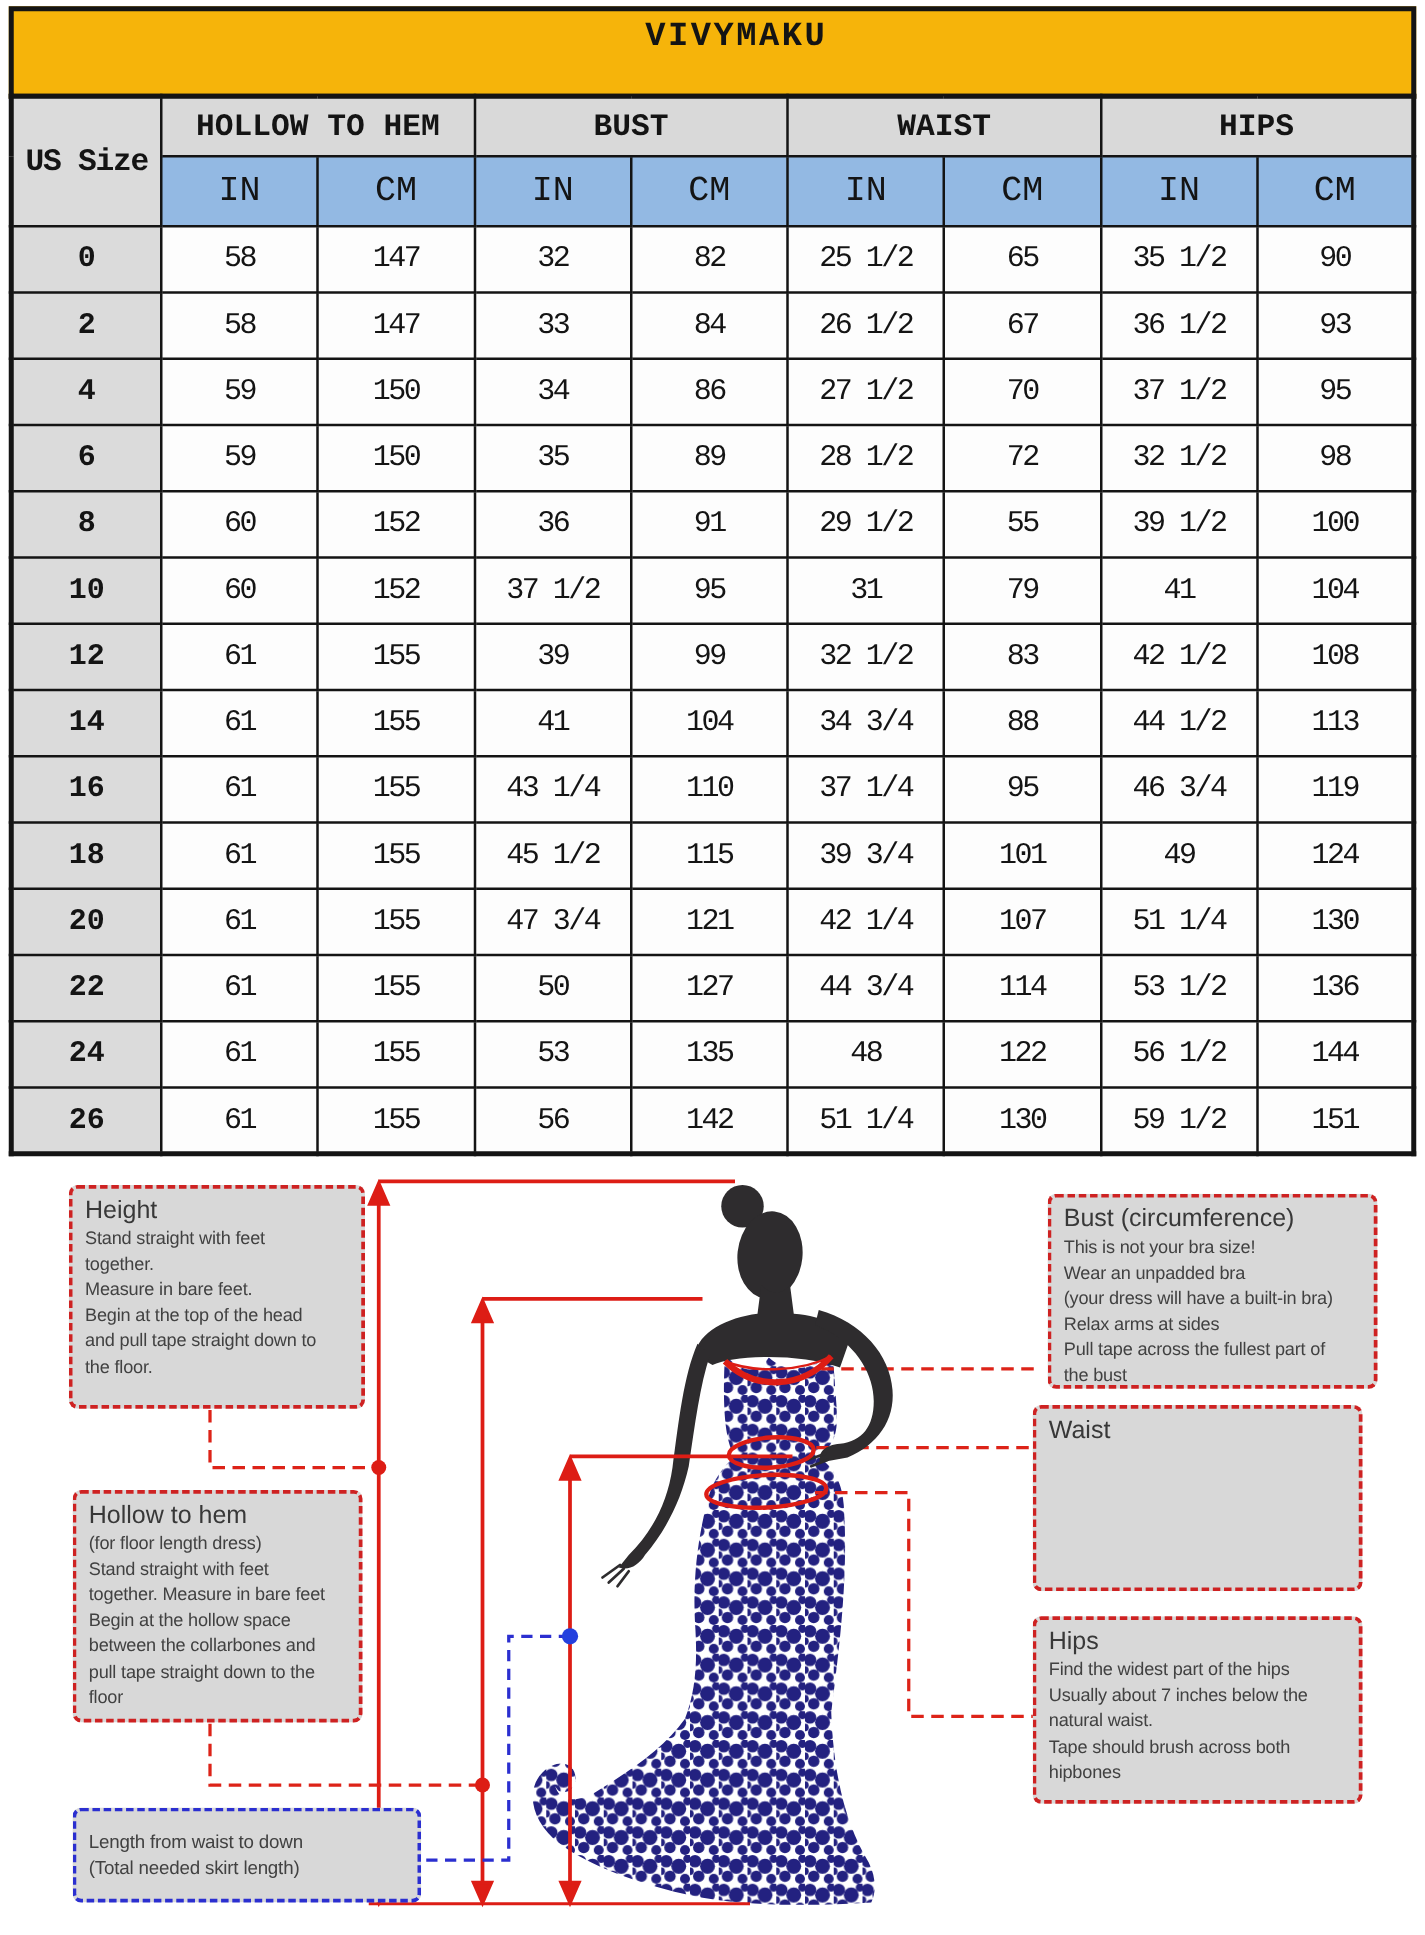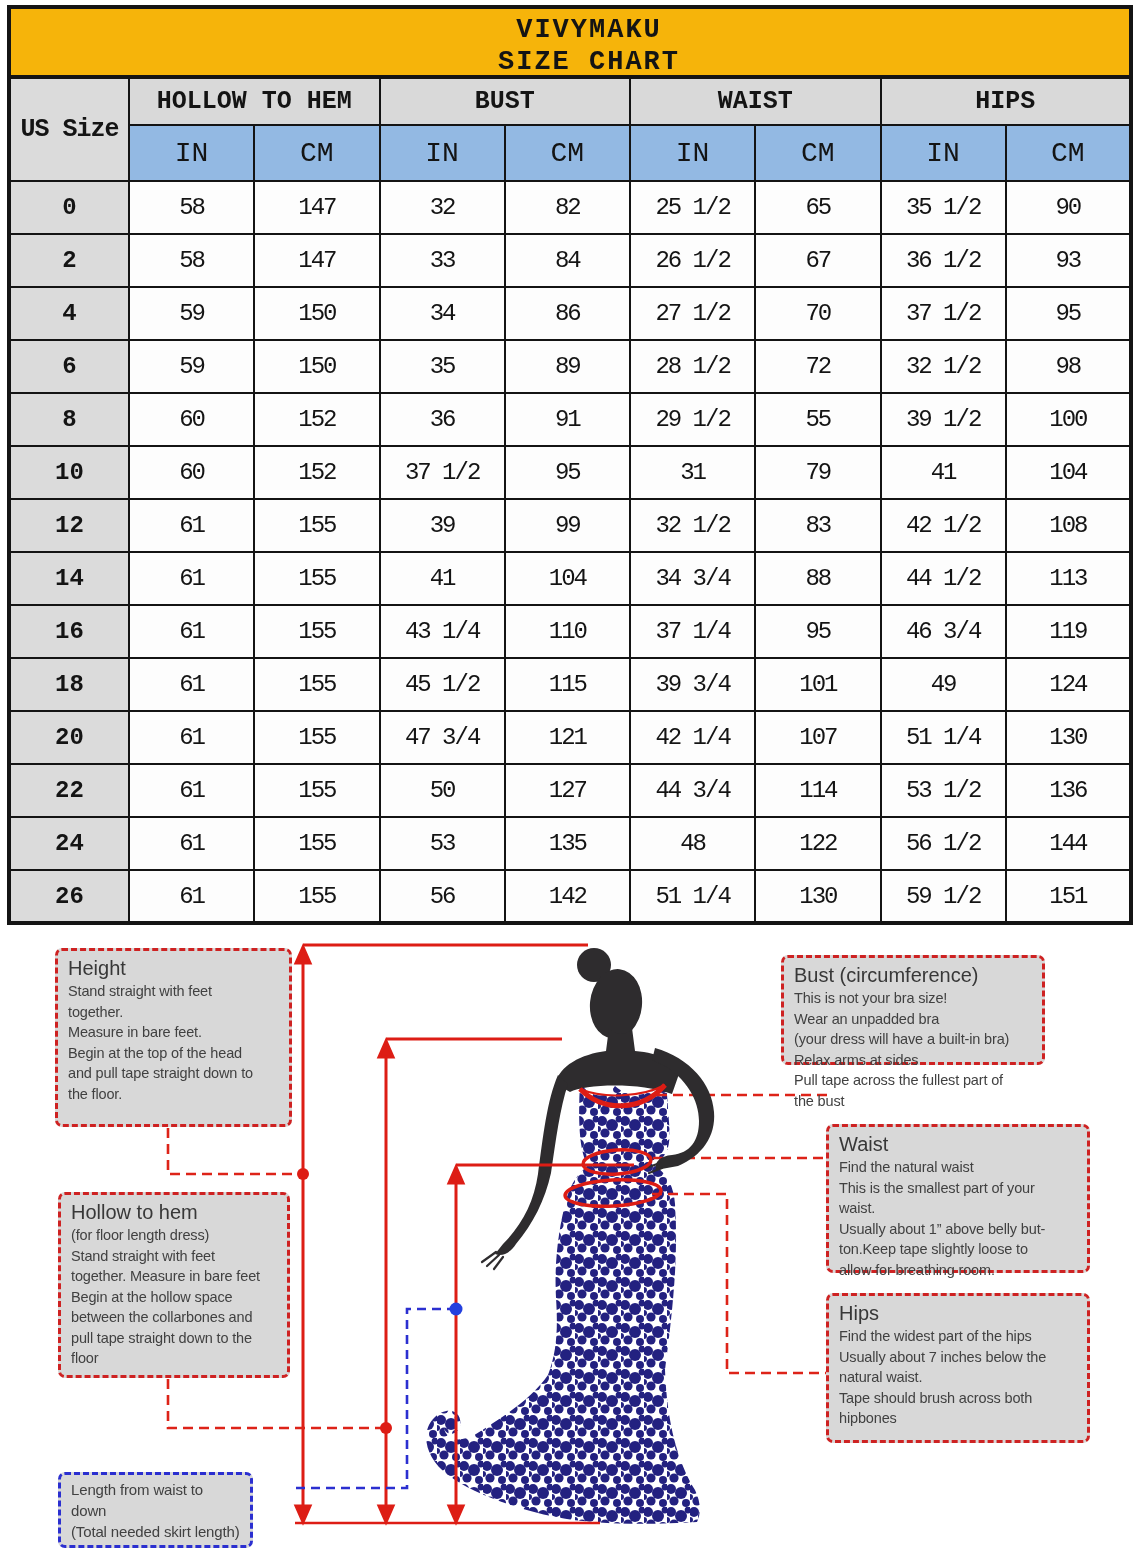--- a/index.html
+++ b/index.html
@@ -38,21 +38,20 @@
   .gbox.lenbox .gb-b { font-size:15px; line-height:21px; }
 </style>
 </head>
 <body>
 
 <div class="page">
 
   <div class="chart">
     <div class="title-band">
       <div class="t1">VIVYMAKU</div>
-      <div class="t2">SIZE CHART</div>
     </div>
     <table class="size-chart">
       <colgroup>
         <col style="width:120px">
         <col>
           <col>
           <col>
           <col>
           <col>
           <col>
@@ -345,43 +344,37 @@
       <div class="gb-h">Hollow to hem</div>
       <div class="gb-b">(for floor length dress)
 Stand straight with feet
 together. Measure in bare feet
 Begin at the hollow space
 between the collarbones and
 pull tape straight down to the
 floor</div>
     </div>
 
-    <div class="gbox blue lenbox" style="left:58px; top:540px; width:195px; height:76px">
+    <div class="gbox blue lenbox" style="left:58px; top:514px; width:279px; height:76px">
       <div class="gb-b">Length from waist to down
 (Total needed skirt length)</div>
     </div>
 
-    <div class="gbox" style="left:781px; top:23px; width:264px; height:110px">
+    <div class="gbox" style="left:838px; top:23px; width:264px; height:156px">
       <div class="gb-h">Bust (circumference)</div>
       <div class="gb-b">This is not your bra size!
 Wear an unpadded bra
 (your dress will have a built-in bra)
 Relax arms at sides
 Pull tape across the fullest part of
 the bust</div>
     </div>
 
     <div class="gbox" style="left:826px; top:192px; width:264px; height:149px">
       <div class="gb-h">Waist</div>
-      <div class="gb-b">Find the natural waist
-This is the smallest part of your
-waist.
-Usually about 1” above belly but-
-ton.Keep tape slightly loose to
-allow for breathing room.</div>
     </div>
 
     <div class="gbox" style="left:826px; top:361px; width:264px; height:150px">
       <div class="gb-h">Hips</div>
       <div class="gb-b">Find the widest part of the hips
 Usually about 7 inches below the
 natural waist.
 Tape should brush across both
 hipbones</div>
     </div>

